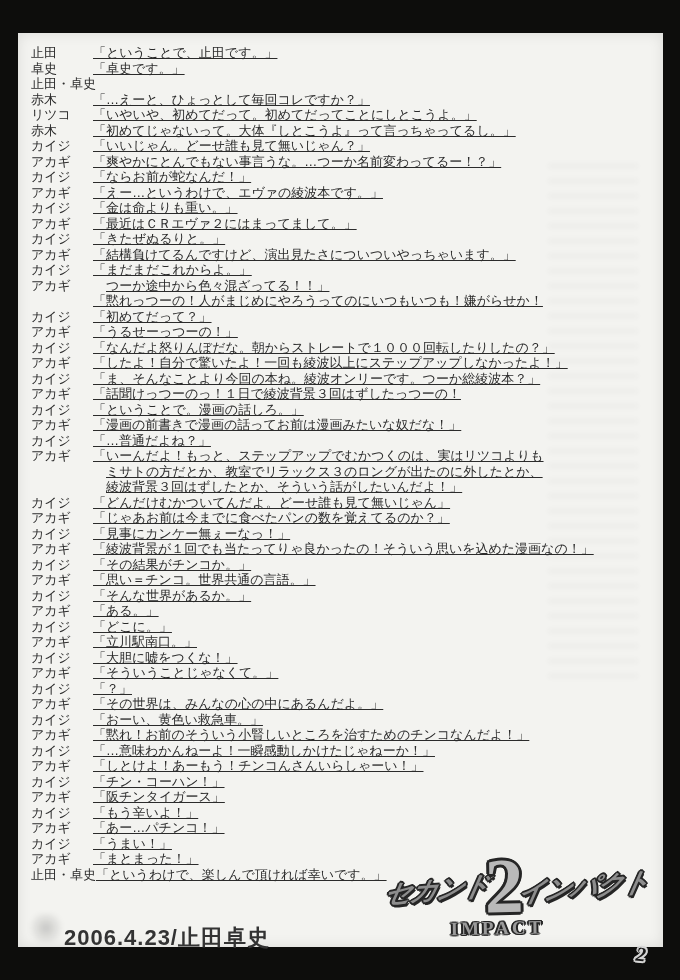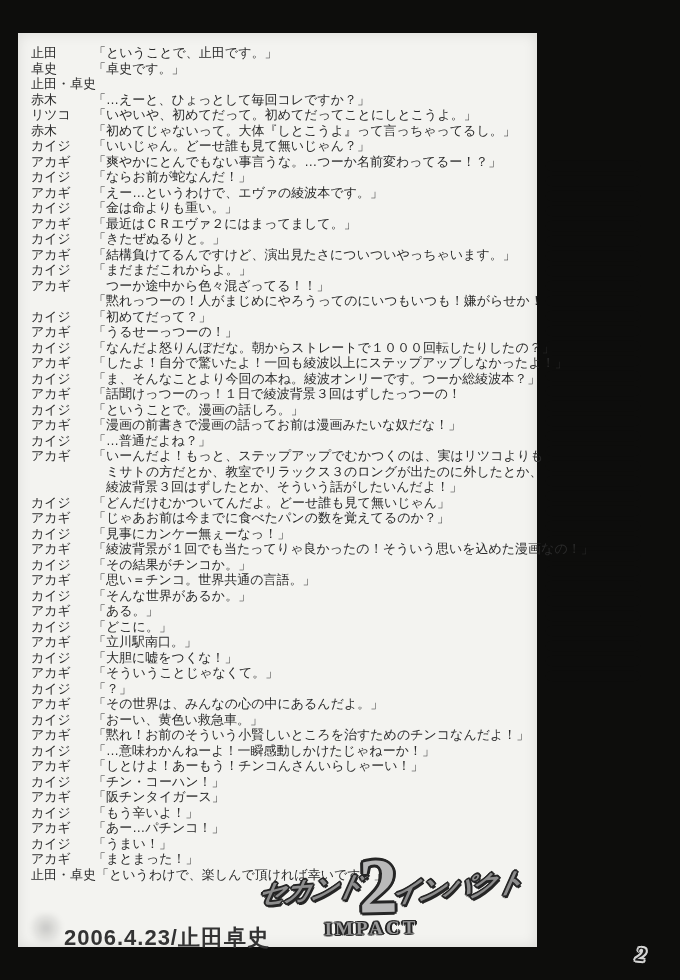--- a/index.html
+++ b/index.html
@@ -3,41 +3,41 @@
 <meta charset="utf-8">
 <style>
   html,body{margin:0;padding:0;}
   body{
     width:680px;height:980px;position:relative;overflow:hidden;
     background:#0d0d0c;
     font-family:"Liberation Sans",sans-serif;
   }
   .frame{position:absolute;inset:0;}
   .page{
-    position:absolute;left:18px;top:33px;width:519px;height:914px;
+    position:absolute;left:18px;top:33px;width:645px;height:914px;
     background:#f3f3f0;
     box-shadow:inset 0 0 14px rgba(0,0,0,0.10);
   }
   .scan-artifact{
     position:absolute;pointer-events:none;filter:blur(2px);
   }
   .bleed-1{left:530px;top:130px;width:90px;height:520px;
     background:repeating-linear-gradient(180deg,rgba(60,60,60,0.05) 0 6px,rgba(0,0,0,0) 6px 15px);
     opacity:.5;}
   .bleed-2{left:8px;top:880px;width:40px;height:30px;
     background:radial-gradient(circle,rgba(0,0,0,0.18),rgba(0,0,0,0) 70%);}
   .dialogue{
     position:absolute;left:13px;top:12px;right:6px;
     font-size:13px;line-height:15.5px;color:#2b2b2b;
     font-weight:500;
   }
   .row{display:flex;align-items:flex-start;}
   .speaker{flex:0 0 62px;white-space:nowrap;}
   .text{flex:1;min-width:0;}
-  .line{white-space:nowrap;}
+  .line{white-space:nowrap;text-decoration:underline;}
   .line.cont{padding-left:13px;}
   .date{
     position:absolute;left:46px;top:890px;
     font-size:22px;letter-spacing:1px;color:#333;font-weight:bold;
   }
   
   .logo{
     position:absolute;right:2px;top:820px;width:288px;height:92px;
     transform:rotate(-1deg);
   }

